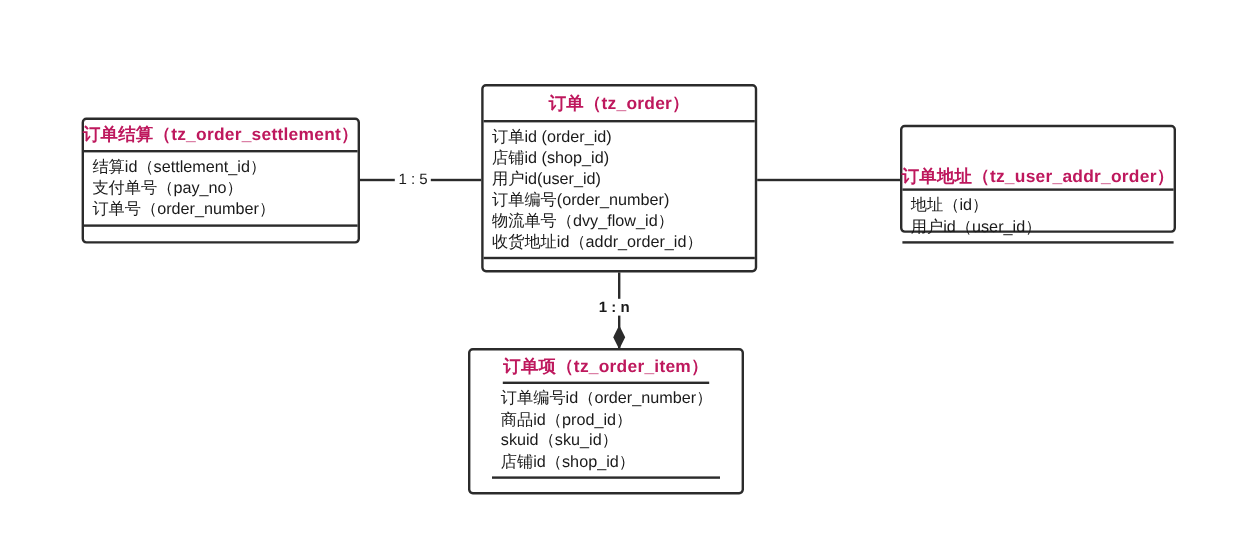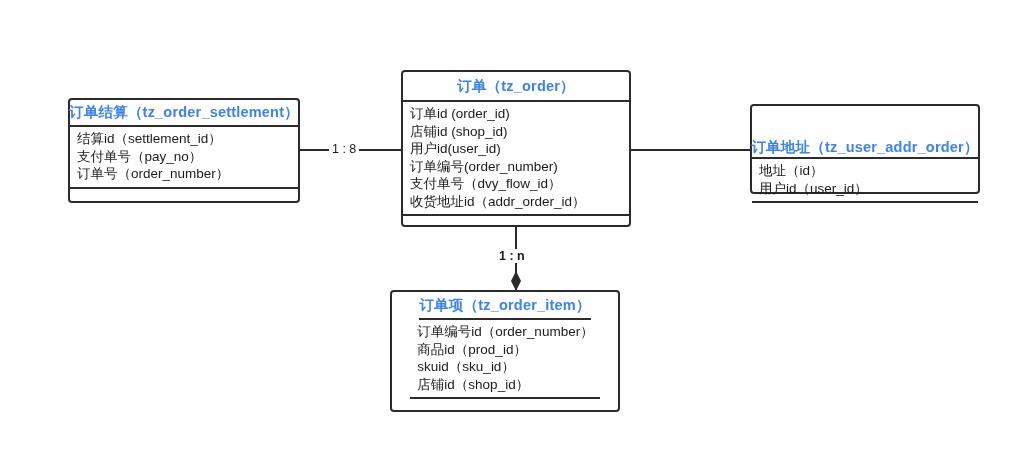--- a/index.html
+++ b/index.html
@@ -22,21 +22,21 @@
     border-radius: 4px;
     background: #ffffff;
     display: flex;
     flex-direction: column;
   }
   .entity-header {
     box-sizing: border-box;
     text-align: center;
     font-weight: bold;
     font-size: 14.5px;
-    color: #3b82f6;
+    color: #be185d;
     border-bottom: 2px solid #2b2b2b;
     display: flex;
     align-items: center;
     justify-content: center;
     letter-spacing: 0.2px;
     white-space: nowrap;
   }
   .entity-attrs {
     box-sizing: border-box;
     border-bottom: 2px solid #2b2b2b;
@@ -77,21 +77,21 @@
     height: 0;
   }
   .diamond svg { display: block; }
 </style>
 </head>
 <body>
 
 <div id="canvas">
 
   <div class="line-h" style="left:300px; top:149px; width:101px;"></div>
-  <div class="rel-label" style="left:329px; top:142px;">1 : 8</div>
+  <div class="rel-label" style="left:329px; top:142px;">1 : 5</div>
 
   <div class="line-h" style="left:631px; top:149px; width:119px;"></div>
 
   <div class="line-v" style="left:515px; top:227px; height:63px;"></div>
   <div class="rel-label" style="left:496px; top:249px;font-weight:bold;">1 : n</div>
   <div class="diamond" style="left:511px; top:271px;">
     <svg width="10" height="20" viewBox="0 0 10 20">
       <polygon points="5,0 10,10 5,20 0,10" fill="#2b2b2b"></polygon>
     </svg>
   </div>
@@ -106,21 +106,21 @@
     <div class="entity-footer"></div>
   </div>
 
   <div class="entity" style="left:401px; top:70px; width:230px; height:157px;">
     <div class="entity-header" style="height:30px;">订单（tz_order）</div>
     <div class="entity-attrs">
       <div class="attr">订单id (order_id)</div>
       <div class="attr">店铺id (shop_id)</div>
       <div class="attr">用户id(user_id)</div>
       <div class="attr">订单编号(order_number)</div>
-      <div class="attr">支付单号（dvy_flow_id）</div>
+      <div class="attr">物流单号（dvy_flow_id）</div>
       <div class="attr">收货地址id（addr_order_id）</div>
     </div>
     <div class="entity-footer"></div>
   </div>
 
   <div class="entity" style="left:750px; top:104px; width:230px; height:90px;">
     <div class="entity-header" style="height:27px;margin-top:32px;">订单地址（tz_user_addr_order）</div>
     <div class="entity-attrs">
       <div class="attr">地址（id）</div>
       <div class="attr">用户id（user_id）</div>

